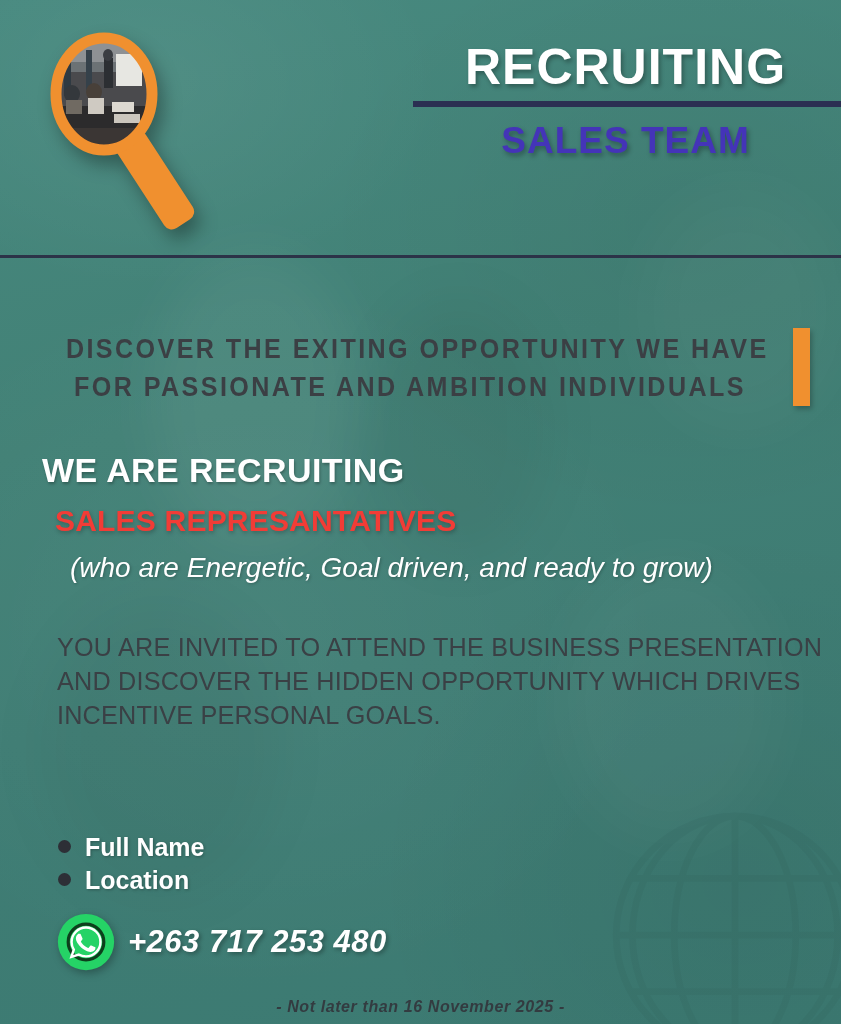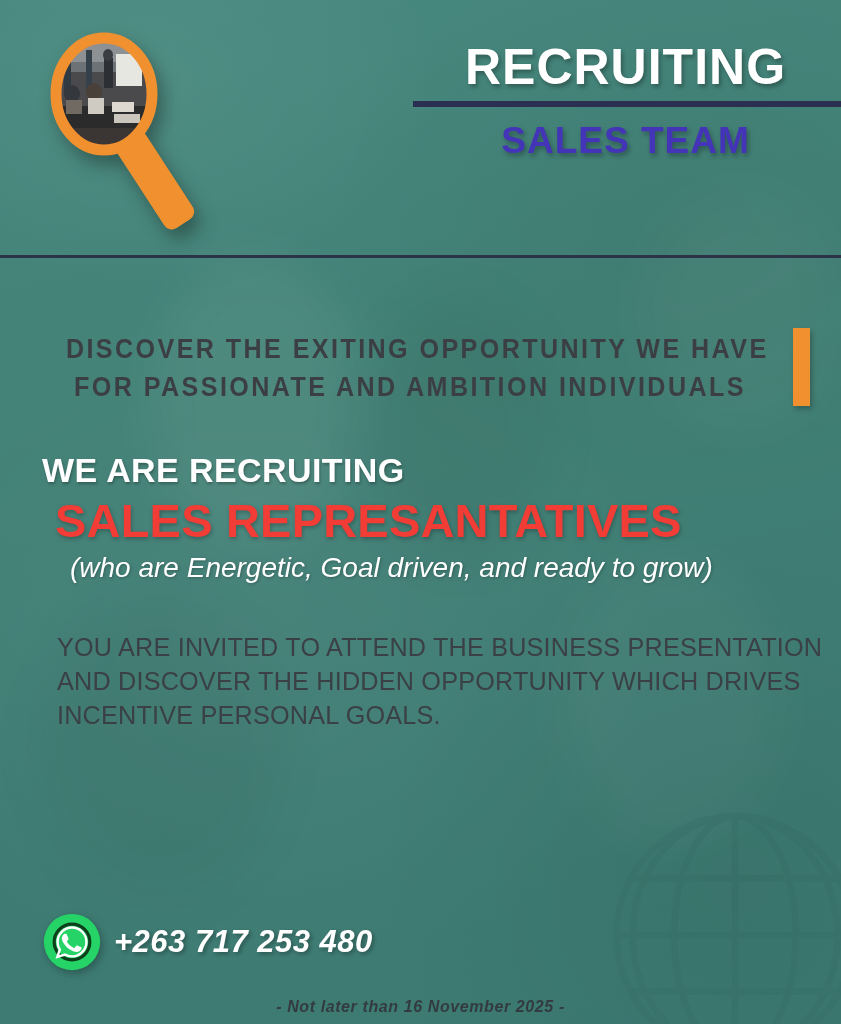--- a/index.html
+++ b/index.html
@@ -156,21 +156,21 @@
     color: #ffffff;
     letter-spacing: 0.4px;
     line-height: 40px;
     text-shadow: 1px 2px 3px rgba(0,0,0,0.28);
     white-space: nowrap;
   }
   #role-title {
     position: absolute;
     left: 55px;
     top: 495px;
-    font-size: 47px;
+    font-size: 30px;
     font-weight: bold;
     color: #f23c36;
     letter-spacing: 0.2px;
     line-height: 52px;
     text-shadow: 1px 2px 4px rgba(0,0,0,0.26);
     white-space: nowrap;
   }
   #role-subtitle {
     position: absolute;
     left: 70px;
@@ -239,21 +239,21 @@
     font-weight: bold;
     color: #ffffff;
     line-height: 30px;
     text-shadow: 1px 1px 3px rgba(0,0,0,0.28);
     white-space: nowrap;
   }
 
   
   #contact-row {
     position: absolute;
-    left: 42px;
+    left: 56px;
     top: 912px;
     display: flex;
     align-items: center;
   }
   #whatsapp-icon {
     width: 60px;
     height: 60px;
     flex: 0 0 auto;
     filter: drop-shadow(2px 3px 4px rgba(0,0,0,0.30));
   }
@@ -361,20 +361,28 @@
   <div id="role-subtitle">(who are Energetic, Goal driven, and ready to grow)</div>
 
   <div id="invite-paragraph">
     <span class="ip-line">YOU ARE INVITED TO ATTEND THE BUSINESS PRESENTATION</span>
     <span class="ip-line">AND DISCOVER THE HIDDEN OPPORTUNITY WHICH DRIVES</span>
     <span class="ip-line">INCENTIVE PERSONAL GOALS.</span>
   </div>
 
 
   <div id="requirements">
+    <div class="req-item">
+      <span class="req-dot"></span>
+      <span class="req-label">Full Name</span>
+    </div>
+    <div class="req-item">
+      <span class="req-dot"></span>
+      <span class="req-label">Location</span>
+    </div>
   </div>
 
   <div id="contact-row">
     <svg id="whatsapp-icon" viewBox="0 0 64 64">
       <circle cx="32" cy="32" r="30" fill="#25d366"></circle>
       <circle cx="32" cy="32" r="19" fill="none" stroke="#0d3f1c" stroke-width="3.4"></circle>
       <path d="M41.2 37.4c-0.5-0.3-3-1.5-3.5-1.6-0.5-0.2-0.8-0.3-1.2 0.3-0.3 0.5-1.3 1.6-1.6 1.9-0.3 0.3-0.6 0.4-1.1 0.1-0.5-0.3-2.2-0.8-4.2-2.6-1.5-1.4-2.6-3.1-2.9-3.6-0.3-0.5 0-0.8 0.2-1.1 0.2-0.2 0.5-0.6 0.8-0.9 0.2-0.3 0.3-0.5 0.5-0.9 0.2-0.3 0.1-0.6 0-0.9-0.1-0.3-1.2-2.8-1.6-3.9-0.4-1-0.8-0.9-1.2-0.9h-1c-0.3 0-0.9 0.1-1.4 0.6-0.5 0.5-1.8 1.8-1.8 4.3 0 2.5 1.9 5 2.1 5.3 0.3 0.3 3.6 5.6 8.8 7.7 4.3 1.7 5.2 1.4 6.2 1.3 1-0.1 3-1.2 3.4-2.4 0.4-1.2 0.4-2.2 0.3-2.4-0.1-0.2-0.4-0.3-0.9-0.6z" fill="#ffffff"></path>
       <path d="M32 16.6c-8.5 0-15.4 6.9-15.4 15.4 0 3 0.9 5.8 2.4 8.2l-2.6 7.6 7.9-2.5c2.3 1.3 4.9 2 7.7 2 8.5 0 15.4-6.9 15.4-15.4S40.5 16.6 32 16.6z" fill="none" stroke="#ffffff" stroke-width="2.6"></path>
     </svg>
     <span id="phone-number">+263 717 253 480</span>

